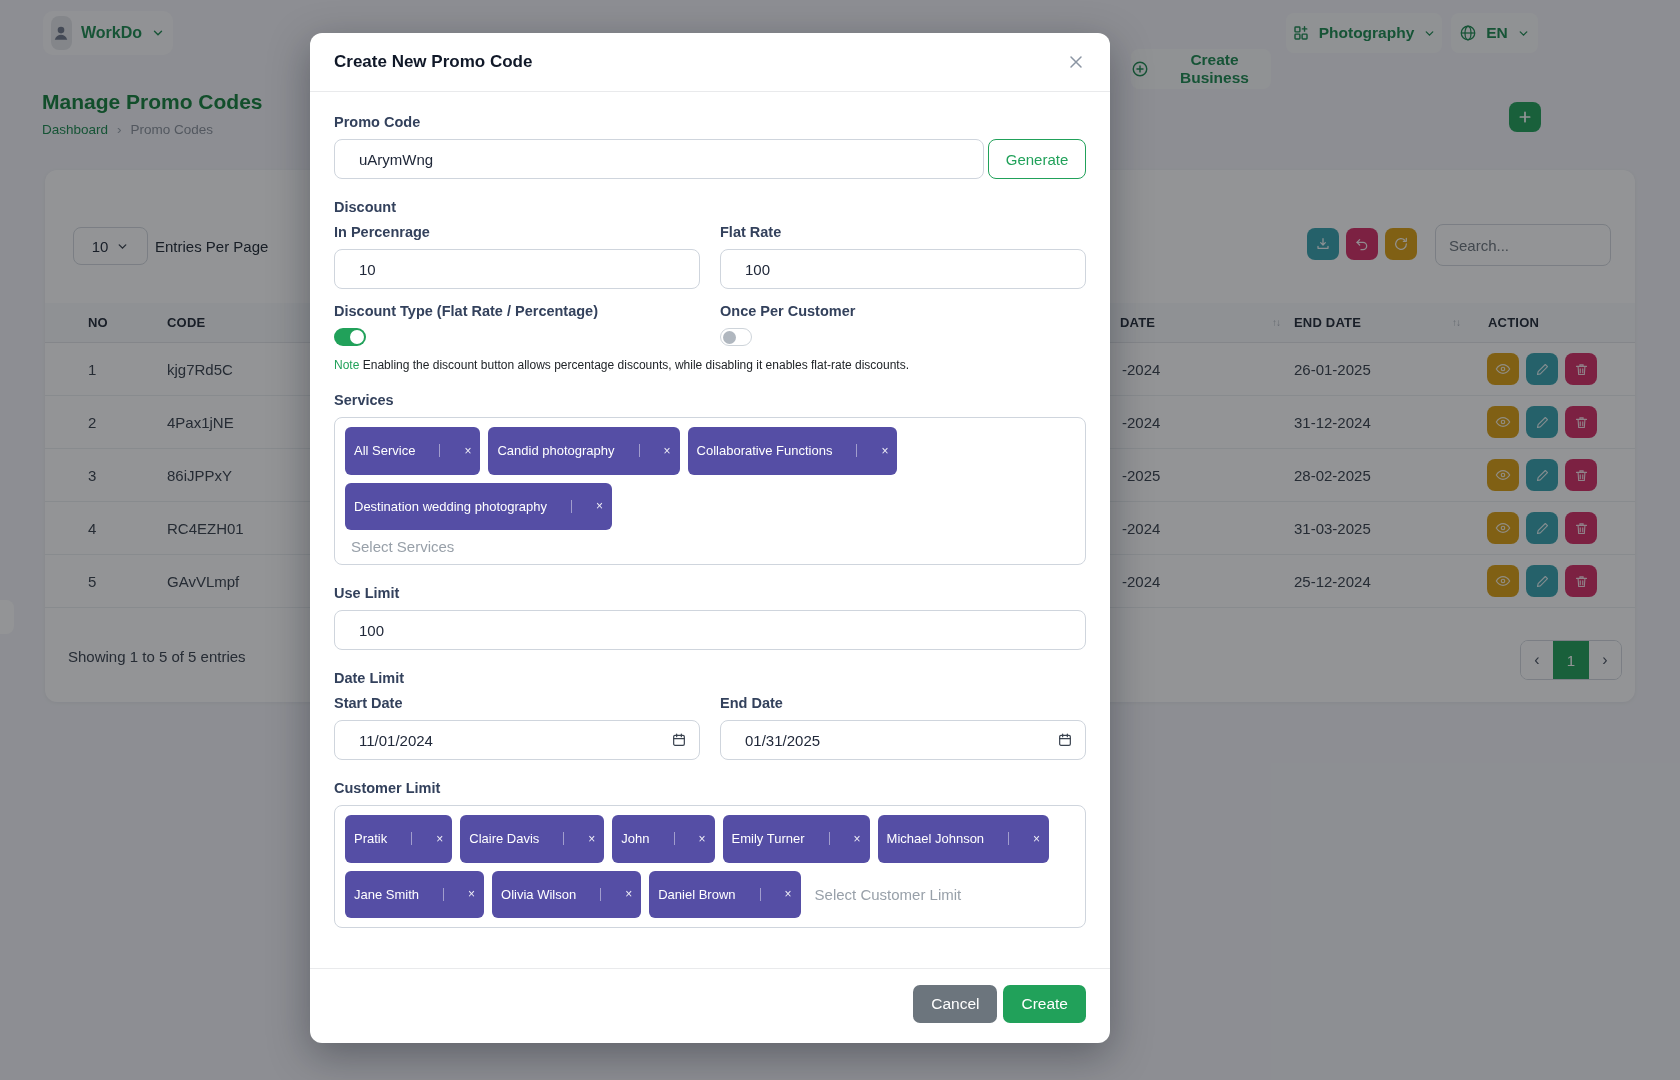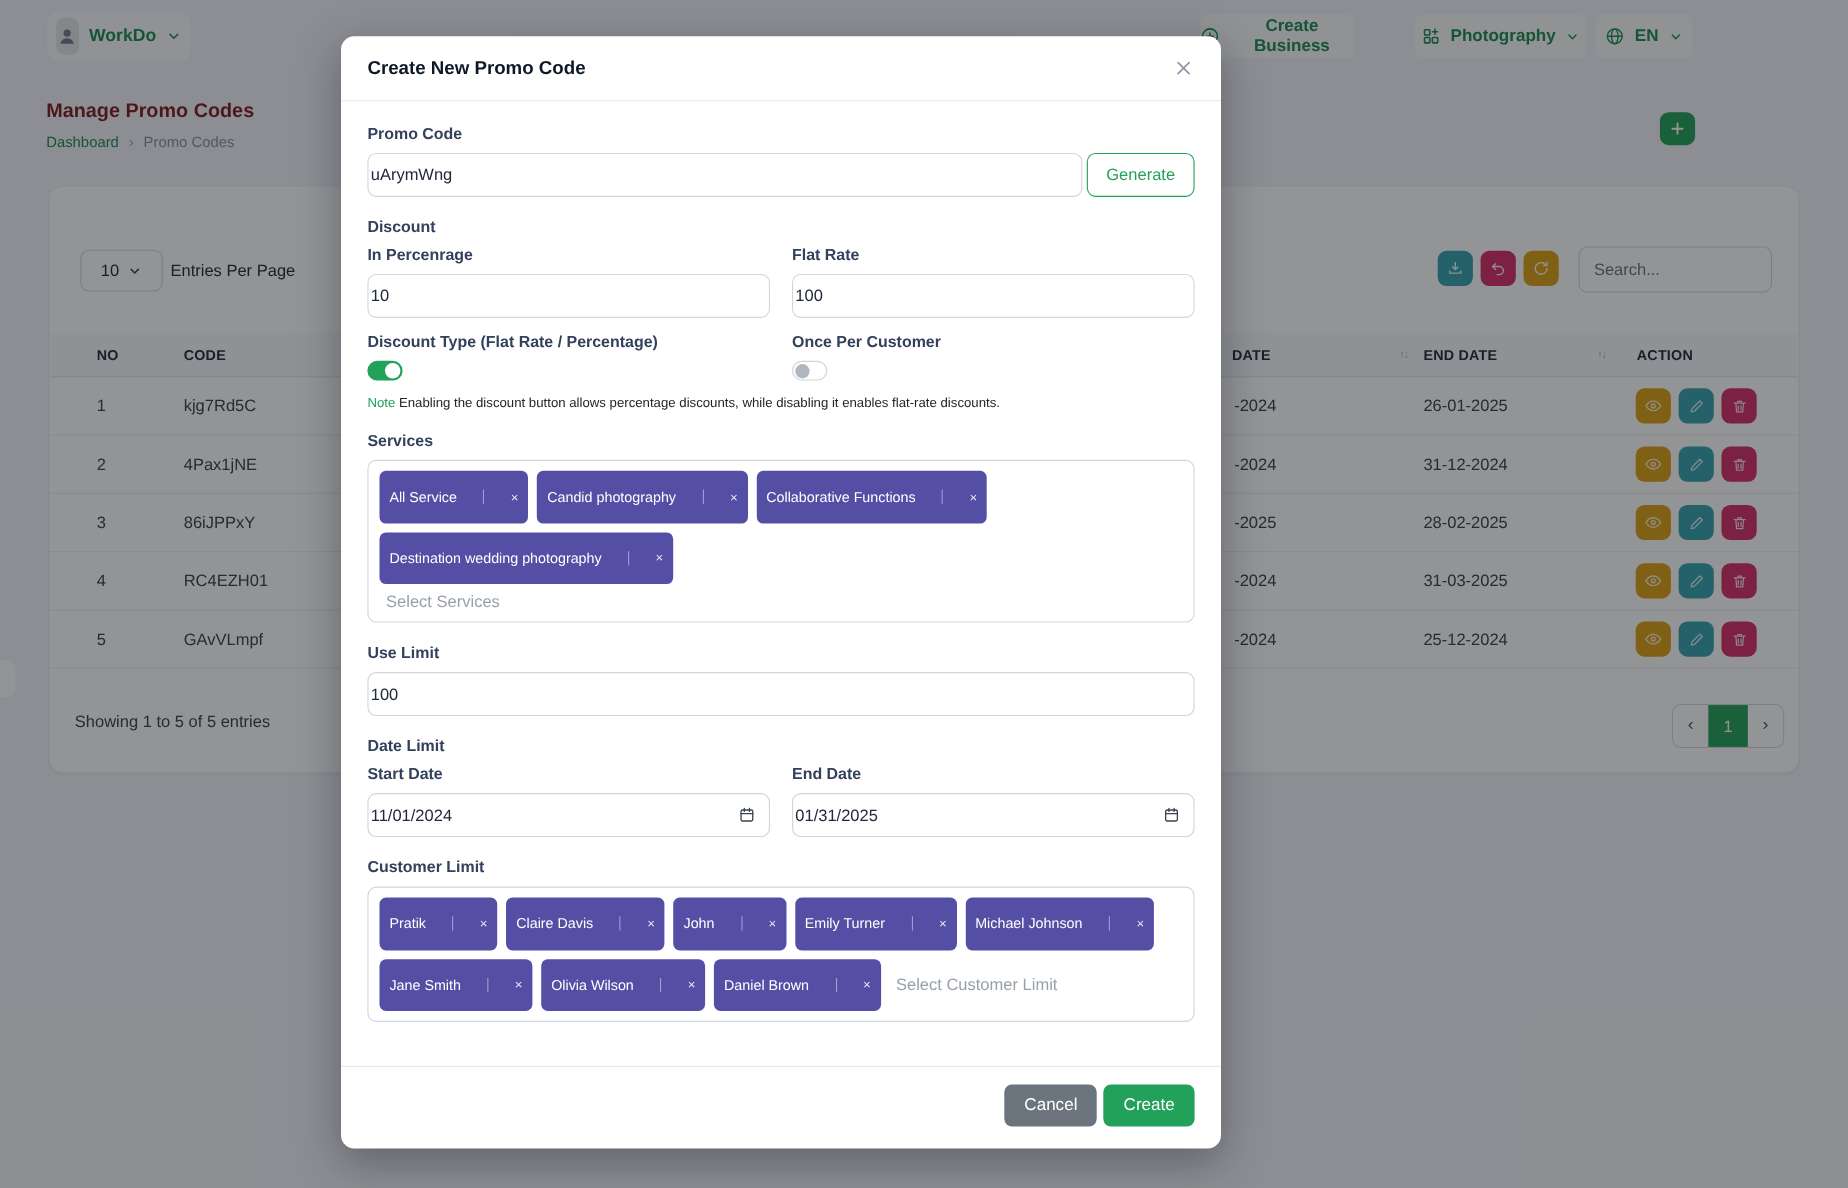--- a/index.html
+++ b/index.html
@@ -25,25 +25,25 @@
   .brand-chip{left:43px;top:11px;width:130px;height:44px;background:#fcfcfd;border-radius:10px;
     display:flex;align-items:center;gap:9px;padding:0 8px;}
   .avatar{width:34px;height:34px;border-radius:8px;background:#e4e6ea;color:#70798a;
     display:flex;align-items:center;justify-content:center;}
   .brand-name{color:var(--green-ink);font-weight:700;font-size:16px;}
   .chev{color:var(--green-ink);}
 
   .top-btn{height:40px;top:13px;background:#fafbfc;border:none;border-radius:8px;
     display:flex;align-items:center;justify-content:center;gap:9px;color:var(--green-ink);
     font-weight:600;font-size:15.5px;cursor:pointer;}
-  .btn-createbiz{left:1091px;width:140px;}
+  .btn-createbiz{left:1131px;width:140px;margin-top:36px;}
   .btn-business{left:1286px;width:156px;}
   .btn-lang{left:1451px;width:87px;}
 
-  .page-title{left:42px;top:90px;font-size:18px;font-weight:700;color:#7f1d1d;}
+  .page-title{left:42px;top:90px;font-size:21px;font-weight:700;color:#15803d;}
   .breadcrumb{left:42px;top:122px;display:flex;gap:9px;align-items:center;font-size:13.5px;}
   .breadcrumb .home{color:var(--green-ink);cursor:pointer;}
   .breadcrumb .sep{color:#9aa2ad;}
   .breadcrumb .cur{color:#8a919c;}
 
   .add-btn{left:1509px;top:102px;width:32px;height:30px;background:var(--green);border:none;
     border-radius:8px;color:#fff;display:flex;align-items:center;justify-content:center;cursor:pointer;}
 
   .card{left:45px;top:170px;width:1590px;height:532px;background:#fff;border-radius:12px;
     box-shadow:0 1px 4px rgba(20,25,40,.06);}
@@ -94,21 +94,21 @@
   
   .modal{position:absolute;left:310px;top:33px;width:800px;z-index:20;background:#fff;border-radius:12px;
     box-shadow:0 12px 40px rgba(10,15,25,.35);}
   .modal-header{display:flex;align-items:center;justify-content:space-between;
     padding:19px 24px;border-bottom:1px solid #e9eaec;}
   .modal-title{font-size:17px;font-weight:700;color:#101828;}
   .modal-close{border:none;background:none;color:#8b95a3;cursor:pointer;}
   .modal-body{padding:22px 24px 0;}
 
   .flabel{display:block;font-size:14.5px;font-weight:700;color:var(--label);margin-bottom:9px;}
-  .fc{width:100%;height:40px;border:1px solid var(--border);border-radius:8px;padding:0 2px;
+  .fc{width:100%;height:40px;border:1px solid var(--border);border-radius:8px;padding:0 24px;
     font-size:15px;color:#21293a;background:#fff;}
   .promo-row{display:flex;gap:4px;}
   .generate-btn{flex:0 0 98px;border:1px solid var(--green);color:var(--green);background:#fff;
     border-radius:8px;font-size:15px;cursor:pointer;}
   .sec{margin-top:20px;}
   .grid2{display:grid;grid-template-columns:1fr 1fr;gap:20px;}
   .subsec{margin-top:14px;}
 
   .switch{width:32px;height:18px;border-radius:9px;position:relative;cursor:pointer;display:inline-block;}
   .switch.on{background:var(--green);}

